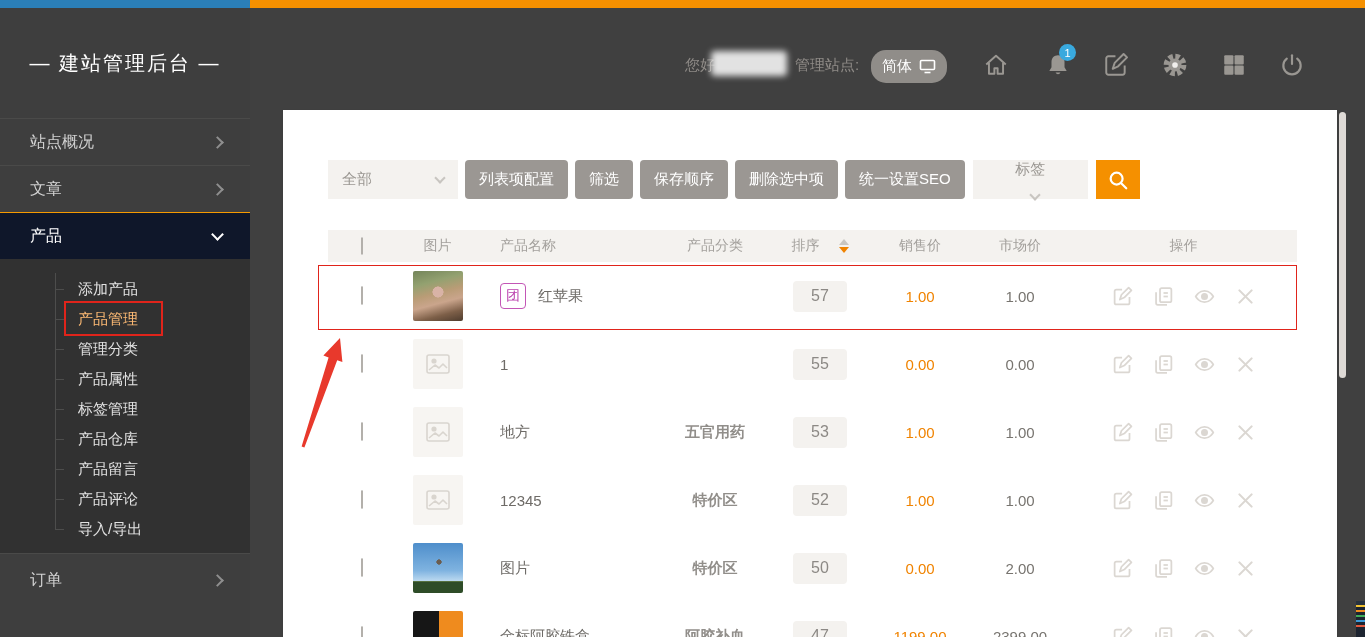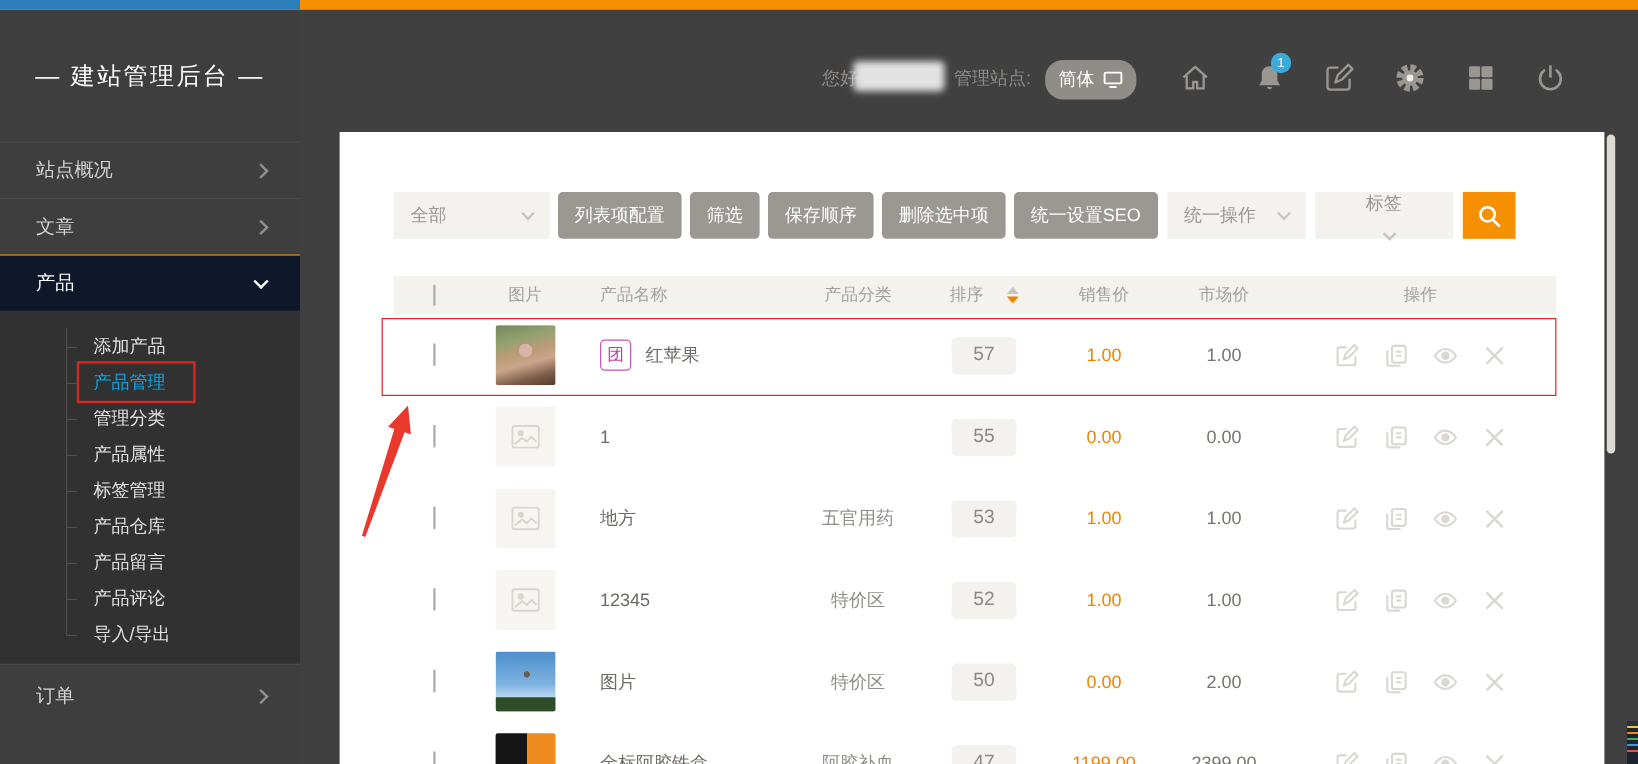--- a/index.html
+++ b/index.html
@@ -20,21 +20,21 @@
   .menu-item.active { background:#0f172a; color:#fff; border-top-color:#f59a00; }
   .chev-r { width:9px; height:9px; border-right:2px solid #8f8f8f; border-bottom:2px solid #8f8f8f;
     transform:rotate(-45deg); }
   .chev-d { width:9px; height:9px; border-right:2px solid #fff; border-bottom:2px solid #fff;
     transform:rotate(45deg); margin-top:-4px; }
   .submenu { background:#313131; padding:15px 0 9px 0; position:relative; list-style:none; }
   .submenu::before { content:''; position:absolute; left:55px; top:14px; bottom:24px; width:1px; background:#4d4d4c; }
   .submenu li { position:relative; height:30px; line-height:30px; padding-left:78px;
     color:#e2e2e2; font-size:15px; cursor:pointer; }
   .submenu li::after { content:''; position:absolute; left:55px; top:50%; width:9px; height:1px; background:#4d4d4c; }
-  .submenu li.current { color:#0ea5e9; }
+  .submenu li.current { color:#fdba74; }
   .ann-subbox { position:absolute; left:64px; top:-3px; width:99px; height:35px;
     border:2px solid #e0241b; pointer-events:none; }
   .menu-item.order { border-top:1px solid #4a4a49; height:54px; }
 
   
   .main { position:absolute; left:250px; top:8px; width:1115px; height:629px; background:#404040; }
   .topbar { position:absolute; left:0; top:0; width:100%; height:100px; }
   .greet { position:absolute; left:435px; top:48px; font-size:15px; color:#8f8b87; }
   .blur-smear { position:absolute; left:461px; top:43px; width:76px; height:25px;
     background:rgba(255,255,255,0.85); border-radius:4px; filter:blur(3px); }
@@ -71,21 +71,21 @@
   .search-btn { width:44px; height:39px; background:#f59000; border:none; cursor:pointer;
     display:flex; align-items:center; justify-content:center; }
 
   
   .ptable { position:absolute; left:45px; top:120px; width:969px; }
   .trow { display:grid; grid-template-columns:67px 85px 180px 110px 100px 100px 100px 227px; align-items:center; }
   .thead { background:#f4f2ef; height:32px; color:#a3a09c; font-size:14px; }
   .tbody-row { height:68px; }
   .c { text-align:center; justify-self:center; }
   .cell-name { display:flex; align-items:center; gap:12px; padding-left:20px; font-size:15px; color:#6e6b67; }
-  .cell-cat { font-size:15px; color:#918e8a; }
+  .cell-cat { font-size:15px; color:#918e8a;font-weight:bold; }
   .chk { width:16px; height:16px; border:1px solid #b3b0ab; background:#fff; border-radius:2px; cursor:pointer; }
   .sort-head { display:flex; align-items:center; gap:19px; justify-self:center; }
   .tri { width:0; height:0; border-left:5px solid transparent; border-right:5px solid transparent; }
   .tri.up { border-bottom:6px solid #c9c6c1; margin-bottom:2px; }
   .tri.down { border-top:6px solid #f08300; }
   .prod-img { width:50px; height:50px; border-radius:2px; justify-self:center; }
   .img-forest { background:
       radial-gradient(circle at 50% 42%, #d9b3a6 0 14%, transparent 15%),
       linear-gradient(165deg,#74855a 0%,#93a170 25%,#b99c76 45%,#caa58c 62%,#7d5f48 82%,#4e3c2e 100%); }
   .img-placeholder { background:#f7f5f2; display:flex; align-items:center; justify-content:center; color:#d9d5cf; }
@@ -219,24 +219,20 @@
       <div class="toolbar">
         <div class="sel w-all">
           <span>全部</span>
           <span class="chev"></span>
         </div>
         <button class="gbtn">列表项配置</button>
         <button class="gbtn">筛选</button>
         <button class="gbtn">保存顺序</button>
         <button class="gbtn">删除选中项</button>
         <button class="gbtn">统一设置SEO</button>
-        <div class="sel w-op">
-          <span>统一操作</span>
-          <span class="chev"></span>
-        </div>
         <div class="sel w-tag">
           <span>标签</span>
           <span class="chev"></span>
         </div>
         <div class="search-wrap">
           <button class="search-btn">
             <svg width="22" height="22" viewBox="0 0 24 24" fill="none" stroke="#fff" stroke-width="2.4" stroke-linecap="round">
               <circle cx="10.5" cy="10.5" r="6.5"></circle>
                 <line x1="15.5" y1="15.5" x2="21" y2="21"></line>
             </svg>

